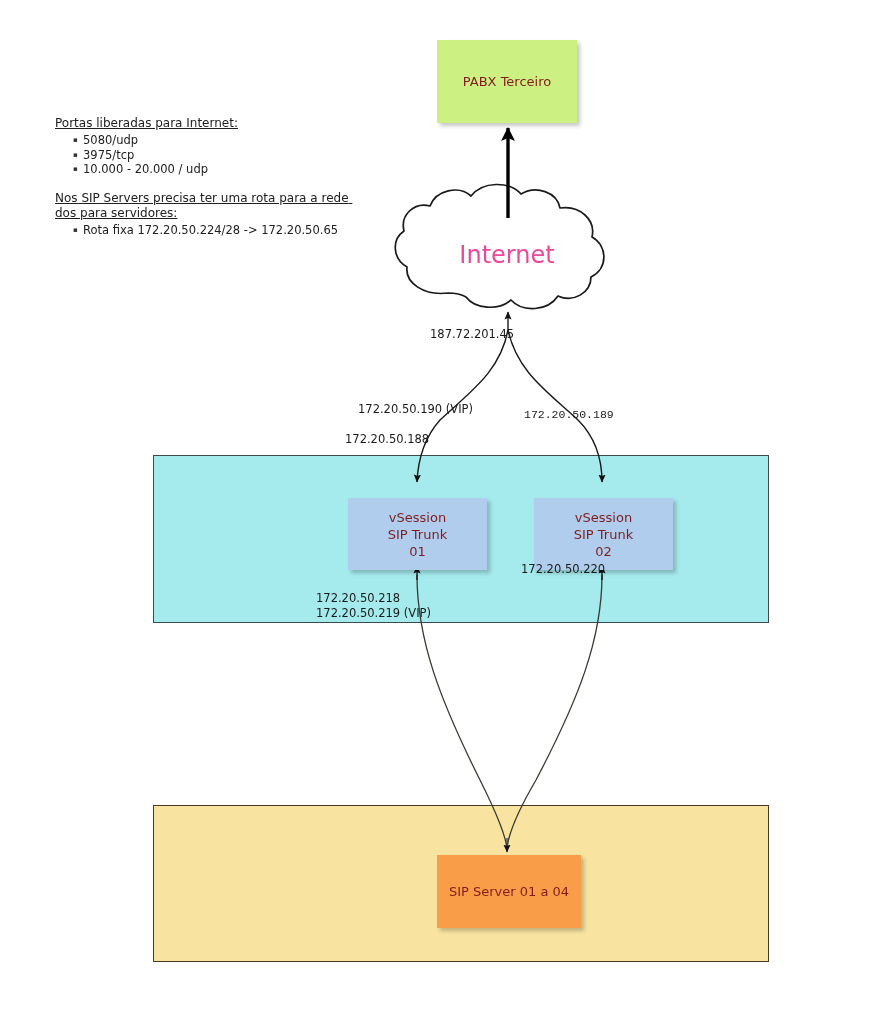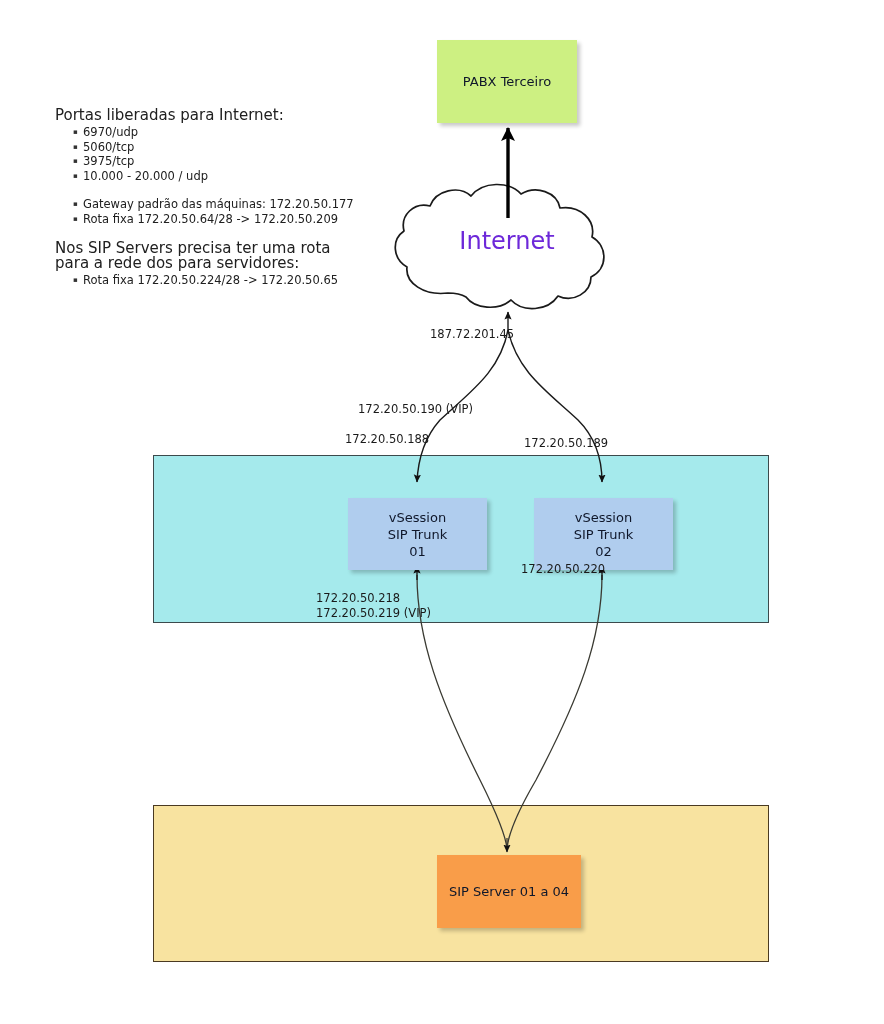--- a/index.html
+++ b/index.html
@@ -30,25 +30,26 @@
   }
 
   
   .notes {
     position: absolute;
     left: 55px;
     top: 108px;
     width: 310px;
   }
   .note-title {
-    font-size: 15px;
+    font-size: 12px;
     line-height: 15px;
     color: #202020;
-    margin: 0 0 2px 0;
+    margin: 8px 0 2px 0;
     white-space: pre-wrap;
+    text-decoration: underline;
   }
   .note-list {
     list-style: none;
     margin: 0 0 0 0;
     padding: 0 0 0 18px;
   }
   .note-list li {
     position: relative;
     font-size: 11.5px;
     line-height: 14.6px;
@@ -93,21 +94,21 @@
   
   .node {
     position: absolute;
     box-sizing: border-box;
     display: flex;
     align-items: center;
     justify-content: center;
     text-align: center;
     font-size: 13px;
     line-height: 17px;
-    color: #0f172a;
+    color: #7f1d1d;
     box-shadow: 3px 3px 4px rgba(0,0,0,0.22);
   }
   .node-green {
     left: 437px;
     top: 40px;
     width: 140px;
     height: 83px;
     background: #cdf082;
   }
   .node-blue {
@@ -135,58 +136,53 @@
   .edge-label {
     position: absolute;
     font-size: 11.5px;
     line-height: 15px;
     color: #1a1a1a;
     white-space: pre-line;
   }
   .lbl-cloud-ip  { left: 430px; top: 327px; }
   .lbl-vip-190   { left: 358px; top: 402px; }
   .lbl-188       { left: 345px; top: 432px; }
-  .lbl-189       { left: 524px; top: 436px; }
+  .lbl-189       { left: 524px; top: 407px; font-family: Liberation Mono, monospace; }
   .lbl-218-219   { left: 316px; top: 591px; }
   .lbl-220       { left: 521px; top: 562px; }
 
   
   .cloud-text {
     position: absolute;
     left: 413px;
-    top: 226px;
+    top: 240px;
     width: 188px;
     text-align: center;
     font-size: 24px;
     line-height: 30px;
-    color: #6d28d9;
+    color: #ec4899;
   }
 </style>
 </head>
 <body>
 
 <div id="canvas">
 
   <div class="notes">
 
     <div class="notes-group g1">
       <p class="note-title">Portas liberadas para Internet:</p>
       <ul class="note-list">
-        <li>6970/udp</li>
-        <li>5060/tcp</li>
+        <li>5080/udp</li>
         <li>3975/tcp</li>
         <li>10.000 - 20.000 / udp</li>
       </ul>
     </div>
 
     <div class="notes-group g2">
-      <ul class="note-list">
-        <li>Gateway padrão das máquinas: 172.20.50.177</li>
-        <li>Rota fixa 172.20.50.64/28 -&gt; 172.20.50.209</li>
-      </ul>
     </div>
 
     <div class="notes-group g3">
       <p class="note-title">Nos SIP Servers precisa ter uma rota para a rede dos para servidores:</p>
       <ul class="note-list">
         <li>Rota fixa 172.20.50.224/28 -&gt; 172.20.50.65</li>
       </ul>
     </div>
 
   </div>

